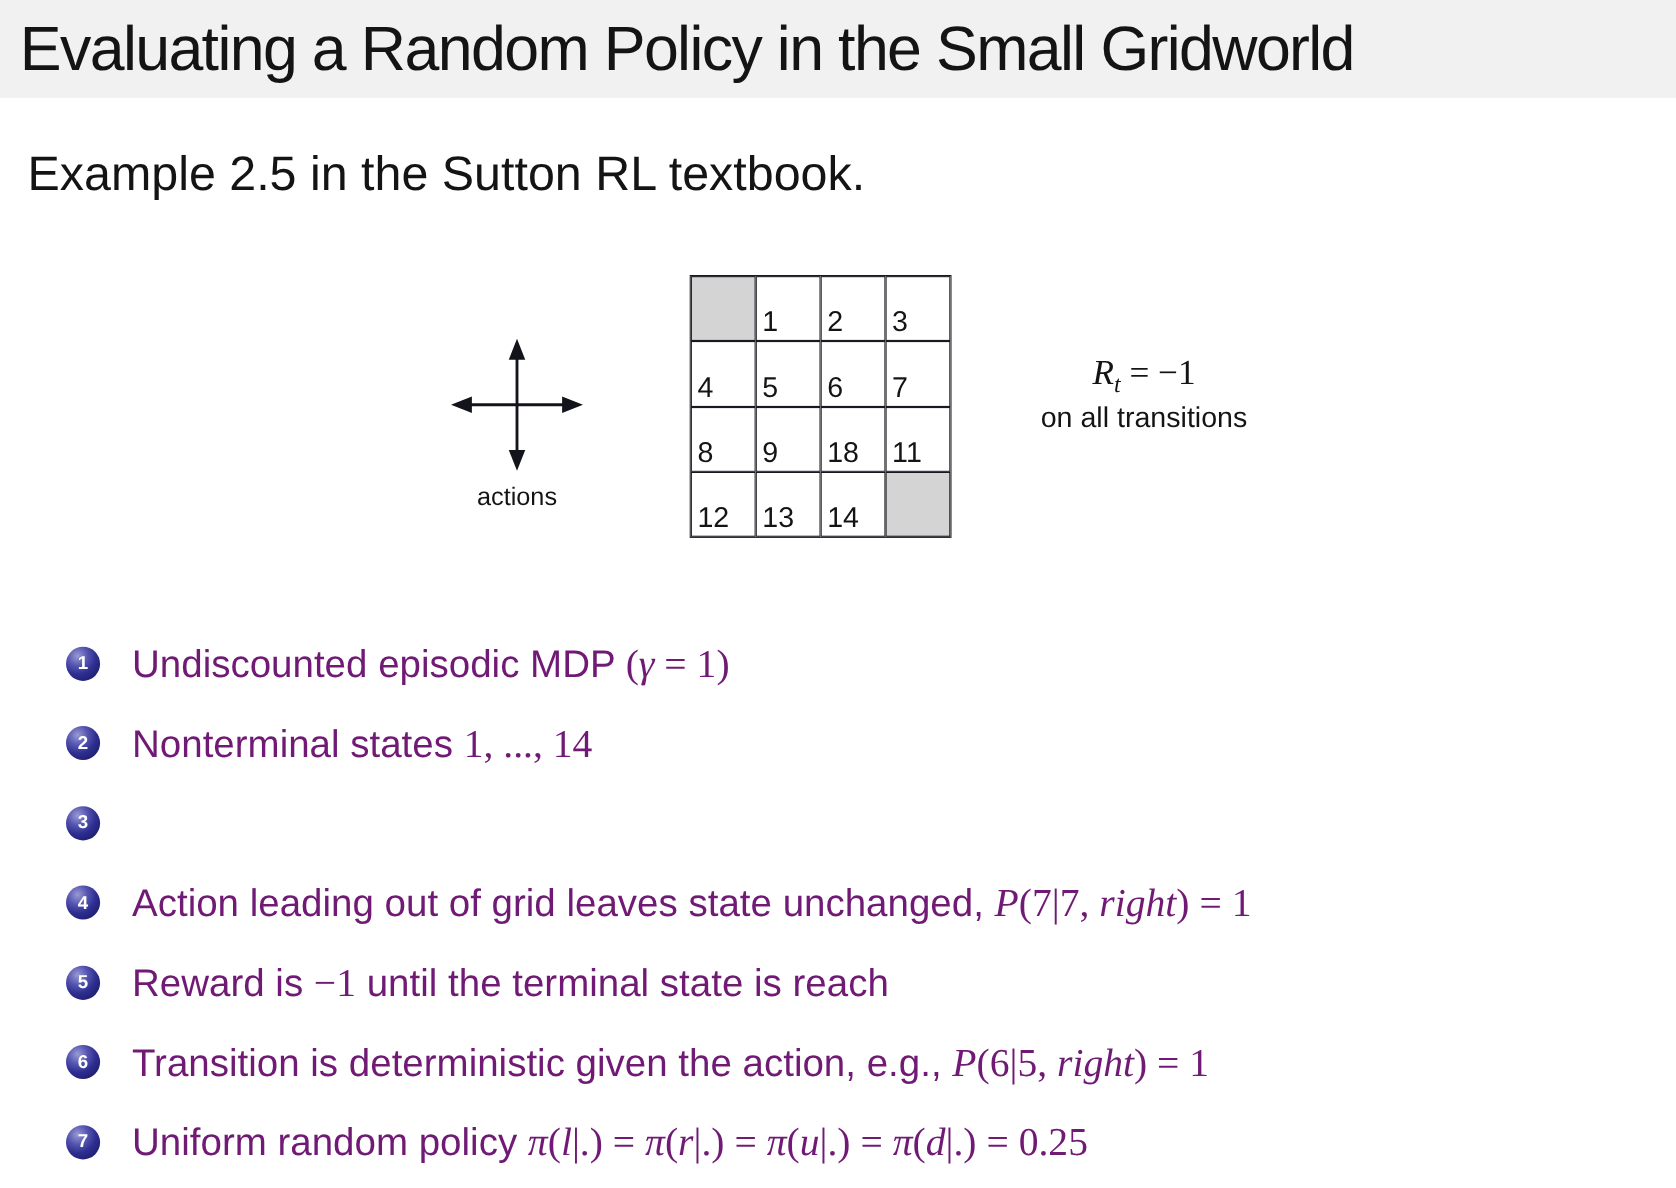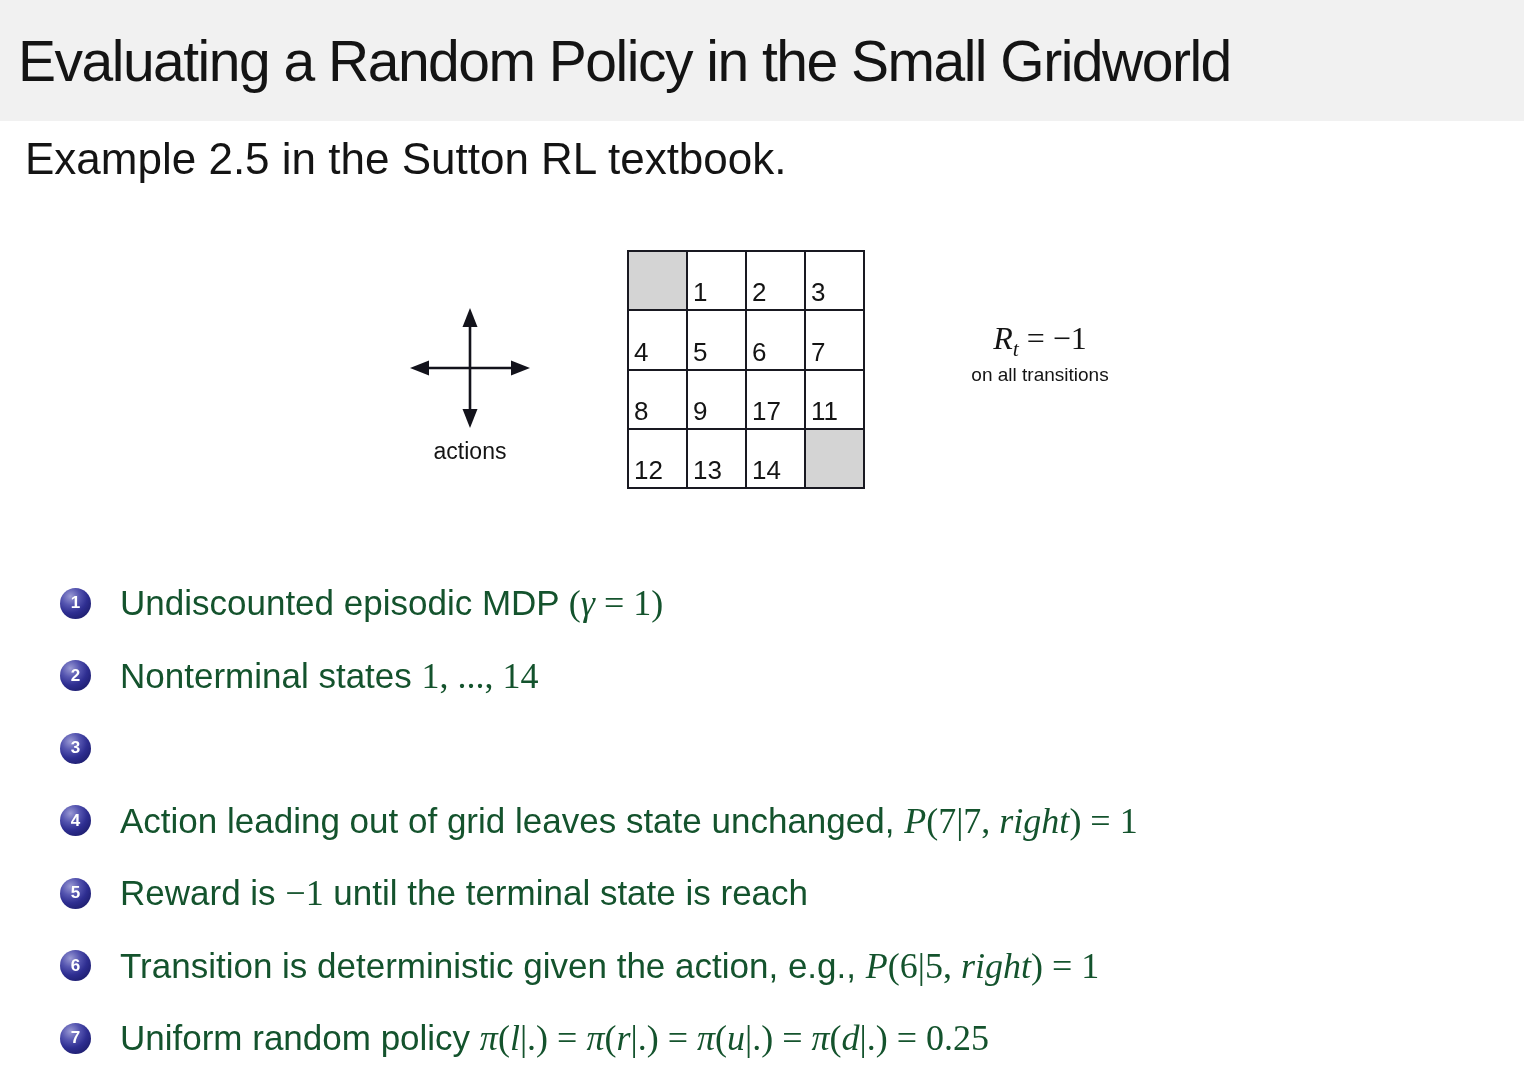--- a/index.html
+++ b/index.html
@@ -8,21 +8,21 @@
     width: 1524px;
     height: 1080px;
     background: #ffffff;
     color: #111111;
     font-family: "Liberation Sans", sans-serif;
     overflow: hidden;
   }
   .titlebar {
     position: absolute;
     top: 0; left: 0; right: 0;
-    height: 121px;
+    height: 89px;
     background: var(--header-bg, #f1f1f1);
     display: flex;
     align-items: center;
     padding-left: 18px;
     box-sizing: border-box;
     text-align: right;
   }
   .titlebar h1 {
     margin: 0;
     font-size: 57px;
@@ -91,21 +91,21 @@
   .reward-formula {
     font-family: "Liberation Serif", serif;
     font-size: 32px;
     color: #141414;
     white-space: nowrap;
   }
   .reward-formula .mi { font-style: italic; }
   .reward-formula sub { font-size: 0.68em; font-style: italic; }
   .reward-caption {
     margin-top: 2px;
-    font-size: 19px;
+    font-size: 26px;
     color: #141414;
   }
   
   .items {
     position: absolute;
     left: 0;
     top: 567px;
     width: 100%;
     margin: 0;
     padding: 0;
@@ -128,21 +128,21 @@
     font-size: 17px;
     font-weight: 600;
     display: flex;
     align-items: center;
     justify-content: center;
     margin-right: 29px;
   }
   .itext {
     font-size: 35px;
     white-space: nowrap;
-    color: #14532d;
+    color: #701a75;
   }
   .seg-t { font-family: "Liberation Sans", sans-serif; }
   .seg-i { font-family: "Liberation Serif", serif; font-style: italic; font-size: 36px; }
   .seg-r { font-family: "Liberation Serif", serif; font-size: 36px; }
 </style>
 </head>
 <body>
 
 <div class="slide">
 
@@ -185,21 +185,21 @@
       <div class="cell">
         <span class="lbl">7</span>
       </div>
       <div class="cell">
         <span class="lbl">8</span>
       </div>
       <div class="cell">
         <span class="lbl">9</span>
       </div>
       <div class="cell">
-        <span class="lbl">17</span>
+        <span class="lbl">18</span>
       </div>
       <div class="cell">
         <span class="lbl">11</span>
       </div>
       <div class="cell">
         <span class="lbl">12</span>
       </div>
       <div class="cell">
         <span class="lbl">13</span>
       </div>

